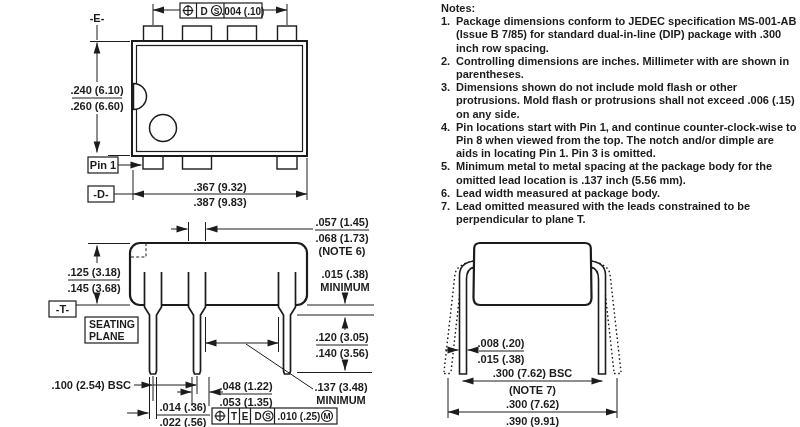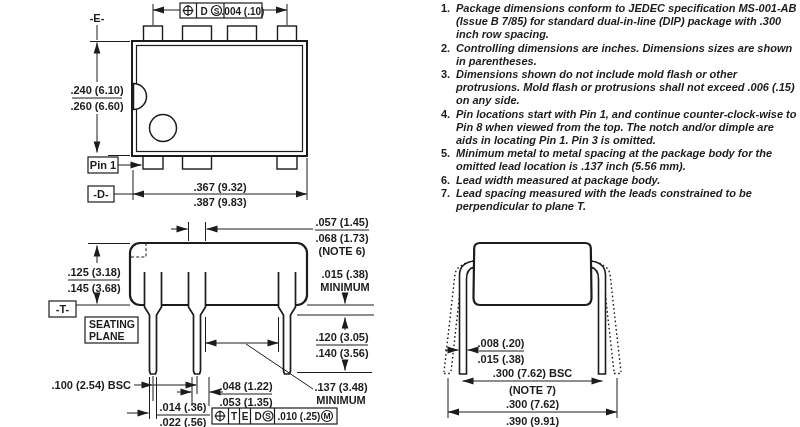--- a/index.html
+++ b/index.html
@@ -21,21 +21,21 @@
   .mid{text-anchor:middle;}
   .end{text-anchor:end;}
   .t10{font:bold 10px "Liberation Sans",sans-serif;fill:#1c1c1c;}
   .t105{font:bold 10.5px "Liberation Sans",sans-serif;fill:#1c1c1c;}
   .t8{font:bold 8.5px "Liberation Sans",sans-serif;fill:#1c1c1c;}
   
   #notes{position:absolute;left:441px;top:2px;width:357px;color:#1c1c1c;
          font:bold 11px/13.2px "Liberation Sans",sans-serif;}
   .note-item{display:flex;}
   .note-num{width:15px;flex:none;}
-  .note-txt{flex:1;font-style:italic;}
+  .note-txt{flex:1;}
 </style>
 </head>
 <body>
 
 <div id="stage">
 
 <svg width="800" height="427" viewBox="0 0 800 427">
   <defs>
     <marker id="ah" markerUnits="userSpaceOnUse" markerWidth="12" markerHeight="8" viewBox="0 0 12 8" refX="11.5" refY="4" orient="auto-start-reverse">
       <path d="M11.5,4 L0.5,0.6 L0.5,7.4 Z" fill="#1c1c1c"></path>
@@ -233,43 +233,44 @@
 
     <line class="ln" x1="448" y1="378" x2="448" y2="418"></line>
     <line class="ln" x1="617" y1="378" x2="617" y2="418"></line>
     <text class="t mid" x="532.5" y="408">.300 (7.62)</text>
     <line class="ln" x1="448" y1="412" x2="617" y2="412" marker-start="url(#ah)" marker-end="url(#ah)"></line>
     <text class="t mid" x="532.5" y="425">.390 (9.91)</text>
   </g>
 </svg>
 
 <div id="notes">
+  <div>Notes:</div>
   <div class="note-item">
     <span class="note-num">1.</span>
     <span class="note-txt">Package dimensions conform to JEDEC specification MS-001-AB (Issue B 7/85) for standard dual-in-line (DIP) package with .300 inch row spacing.</span>
   </div>
   <div class="note-item">
     <span class="note-num">2.</span>
-    <span class="note-txt">Controlling dimensions are inches. Dimensions sizes are shown in parentheses.</span>
+    <span class="note-txt">Controlling dimensions are inches. Millimeter with are shown in parentheses.</span>
   </div>
   <div class="note-item">
     <span class="note-num">3.</span>
     <span class="note-txt">Dimensions shown do not include mold flash or other protrusions. Mold flash or protrusions shall not exceed .006 (.15) on any side.</span>
   </div>
   <div class="note-item">
     <span class="note-num">4.</span>
     <span class="note-txt">Pin locations start with Pin 1, and continue counter-clock-wise to Pin 8 when viewed from the top. The notch and/or dimple are aids in locating Pin 1. Pin 3 is omitted.</span>
   </div>
   <div class="note-item">
     <span class="note-num">5.</span>
     <span class="note-txt">Minimum metal to metal spacing at the package body for the omitted lead location is .137 inch (5.56 mm).</span>
   </div>
   <div class="note-item">
     <span class="note-num">6.</span>
     <span class="note-txt">Lead width measured at package body.</span>
   </div>
   <div class="note-item">
     <span class="note-num">7.</span>
-    <span class="note-txt">Lead spacing measured with the leads constrained to be perpendicular to plane T.</span>
+    <span class="note-txt">Lead omitted measured with the leads constrained to be perpendicular to plane T.</span>
   </div>
 </div>
 
 </div>
 
 </body></html>

